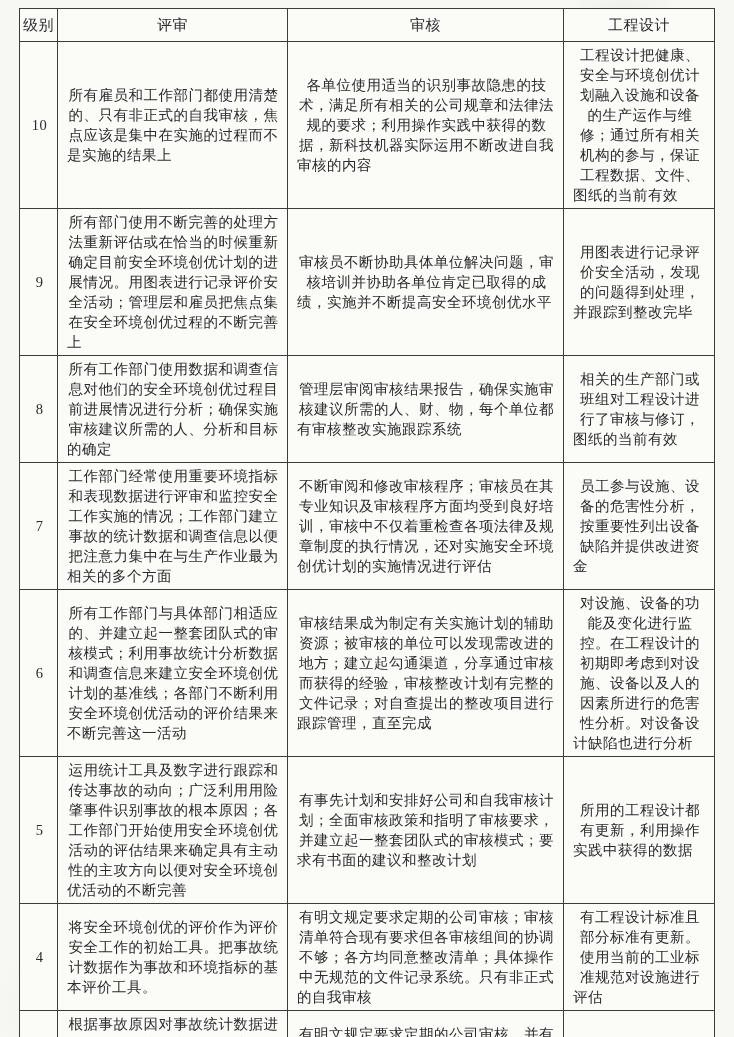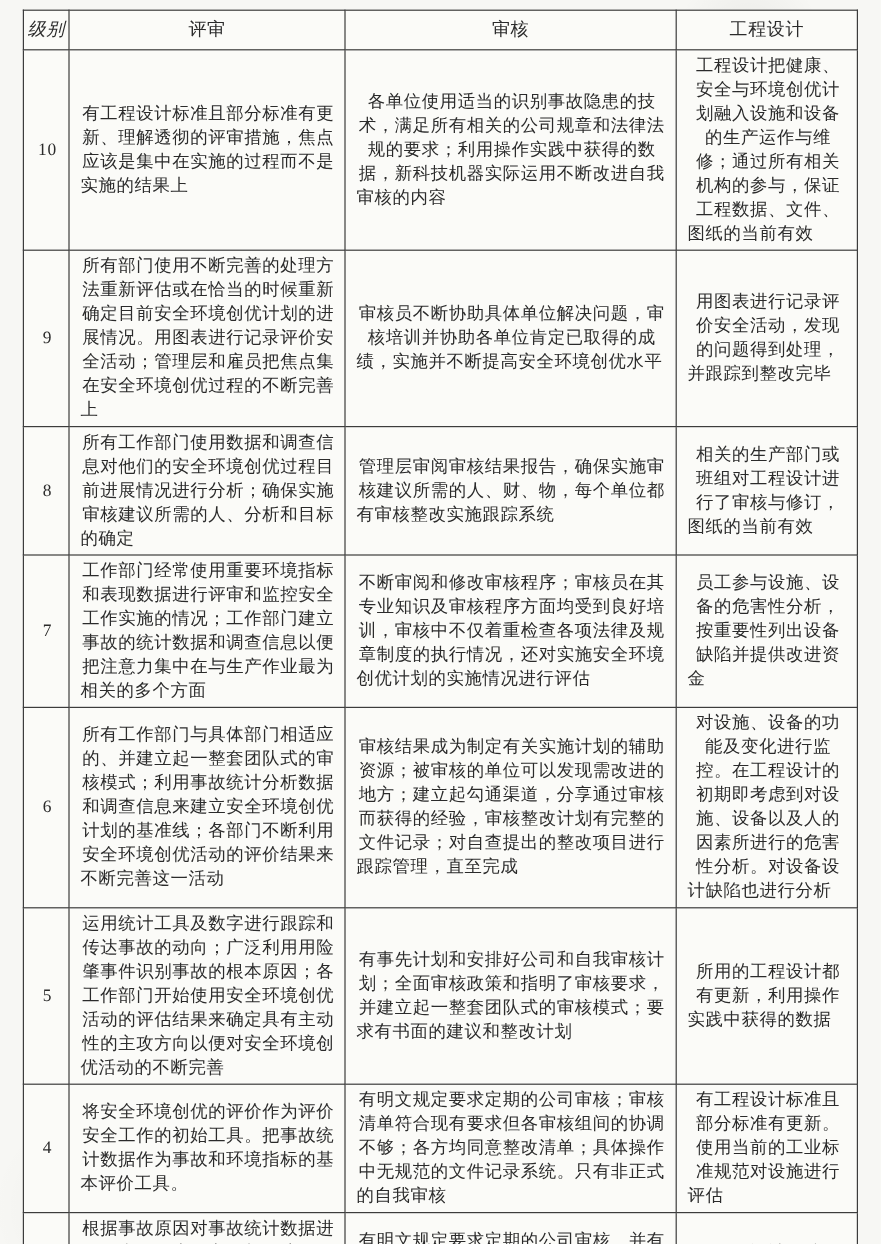--- a/index.html
+++ b/index.html
@@ -48,21 +48,20 @@
   table.matrix th {
     font-weight: normal;
     text-align: center;
     padding: 2px 2px;
     height: 33px;
     font-size: 15px;
   }
   th.level-header {
     line-height: 1.15;
     letter-spacing: 0;
-    font-style: italic;
   }
   td.level {
     text-align: center;
     padding: 2px 2px;
     letter-spacing: 0;
   }
   td.body-cell {
     text-align: justify;
     text-align-last: left;
   }
@@ -90,21 +89,21 @@
     <tr>
       <th class="level-header">级别</th>
       <th>评审</th>
       <th>审核</th>
       <th>工程设计</th>
     </tr>
   </thead>
   <tbody>
       <tr class="row-10">
         <td class="level">10</td>
-        <td class="body-cell">有工程设计标准且部分标准有更新、理解透彻的评审措施，焦点应该是集中在实施的过程而不是实施的结果上</td>
+        <td class="body-cell">所有雇员和工作部门都使用清楚的、只有非正式的自我审核，焦点应该是集中在实施的过程而不是实施的结果上</td>
         <td class="body-cell">各单位使用适当的识别事故隐患的技术，满足所有相关的公司规章和法律法规的要求；利用操作实践中获得的数据，新科技机器实际运用不断改进自我审核的内容</td>
         <td class="body-cell">工程设计把健康、安全与环境创优计划融入设施和设备的生产运作与维修；通过所有相关机构的参与，保证工程数据、文件、图纸的当前有效</td>
       </tr>
       <tr class="row-9">
         <td class="level">9</td>
         <td class="body-cell">所有部门使用不断完善的处理方法重新评估或在恰当的时候重新确定目前安全环境创优计划的进展情况。用图表进行记录评价安全活动；管理层和雇员把焦点集在安全环境创优过程的不断完善上</td>
         <td class="body-cell">审核员不断协助具体单位解决问题，审核培训并协助各单位肯定已取得的成绩，实施并不断提高安全环境创优水平</td>
         <td class="body-cell">用图表进行记录评价安全活动，发现的问题得到处理，并跟踪到整改完毕</td>
       </tr>
       <tr class="row-8">

